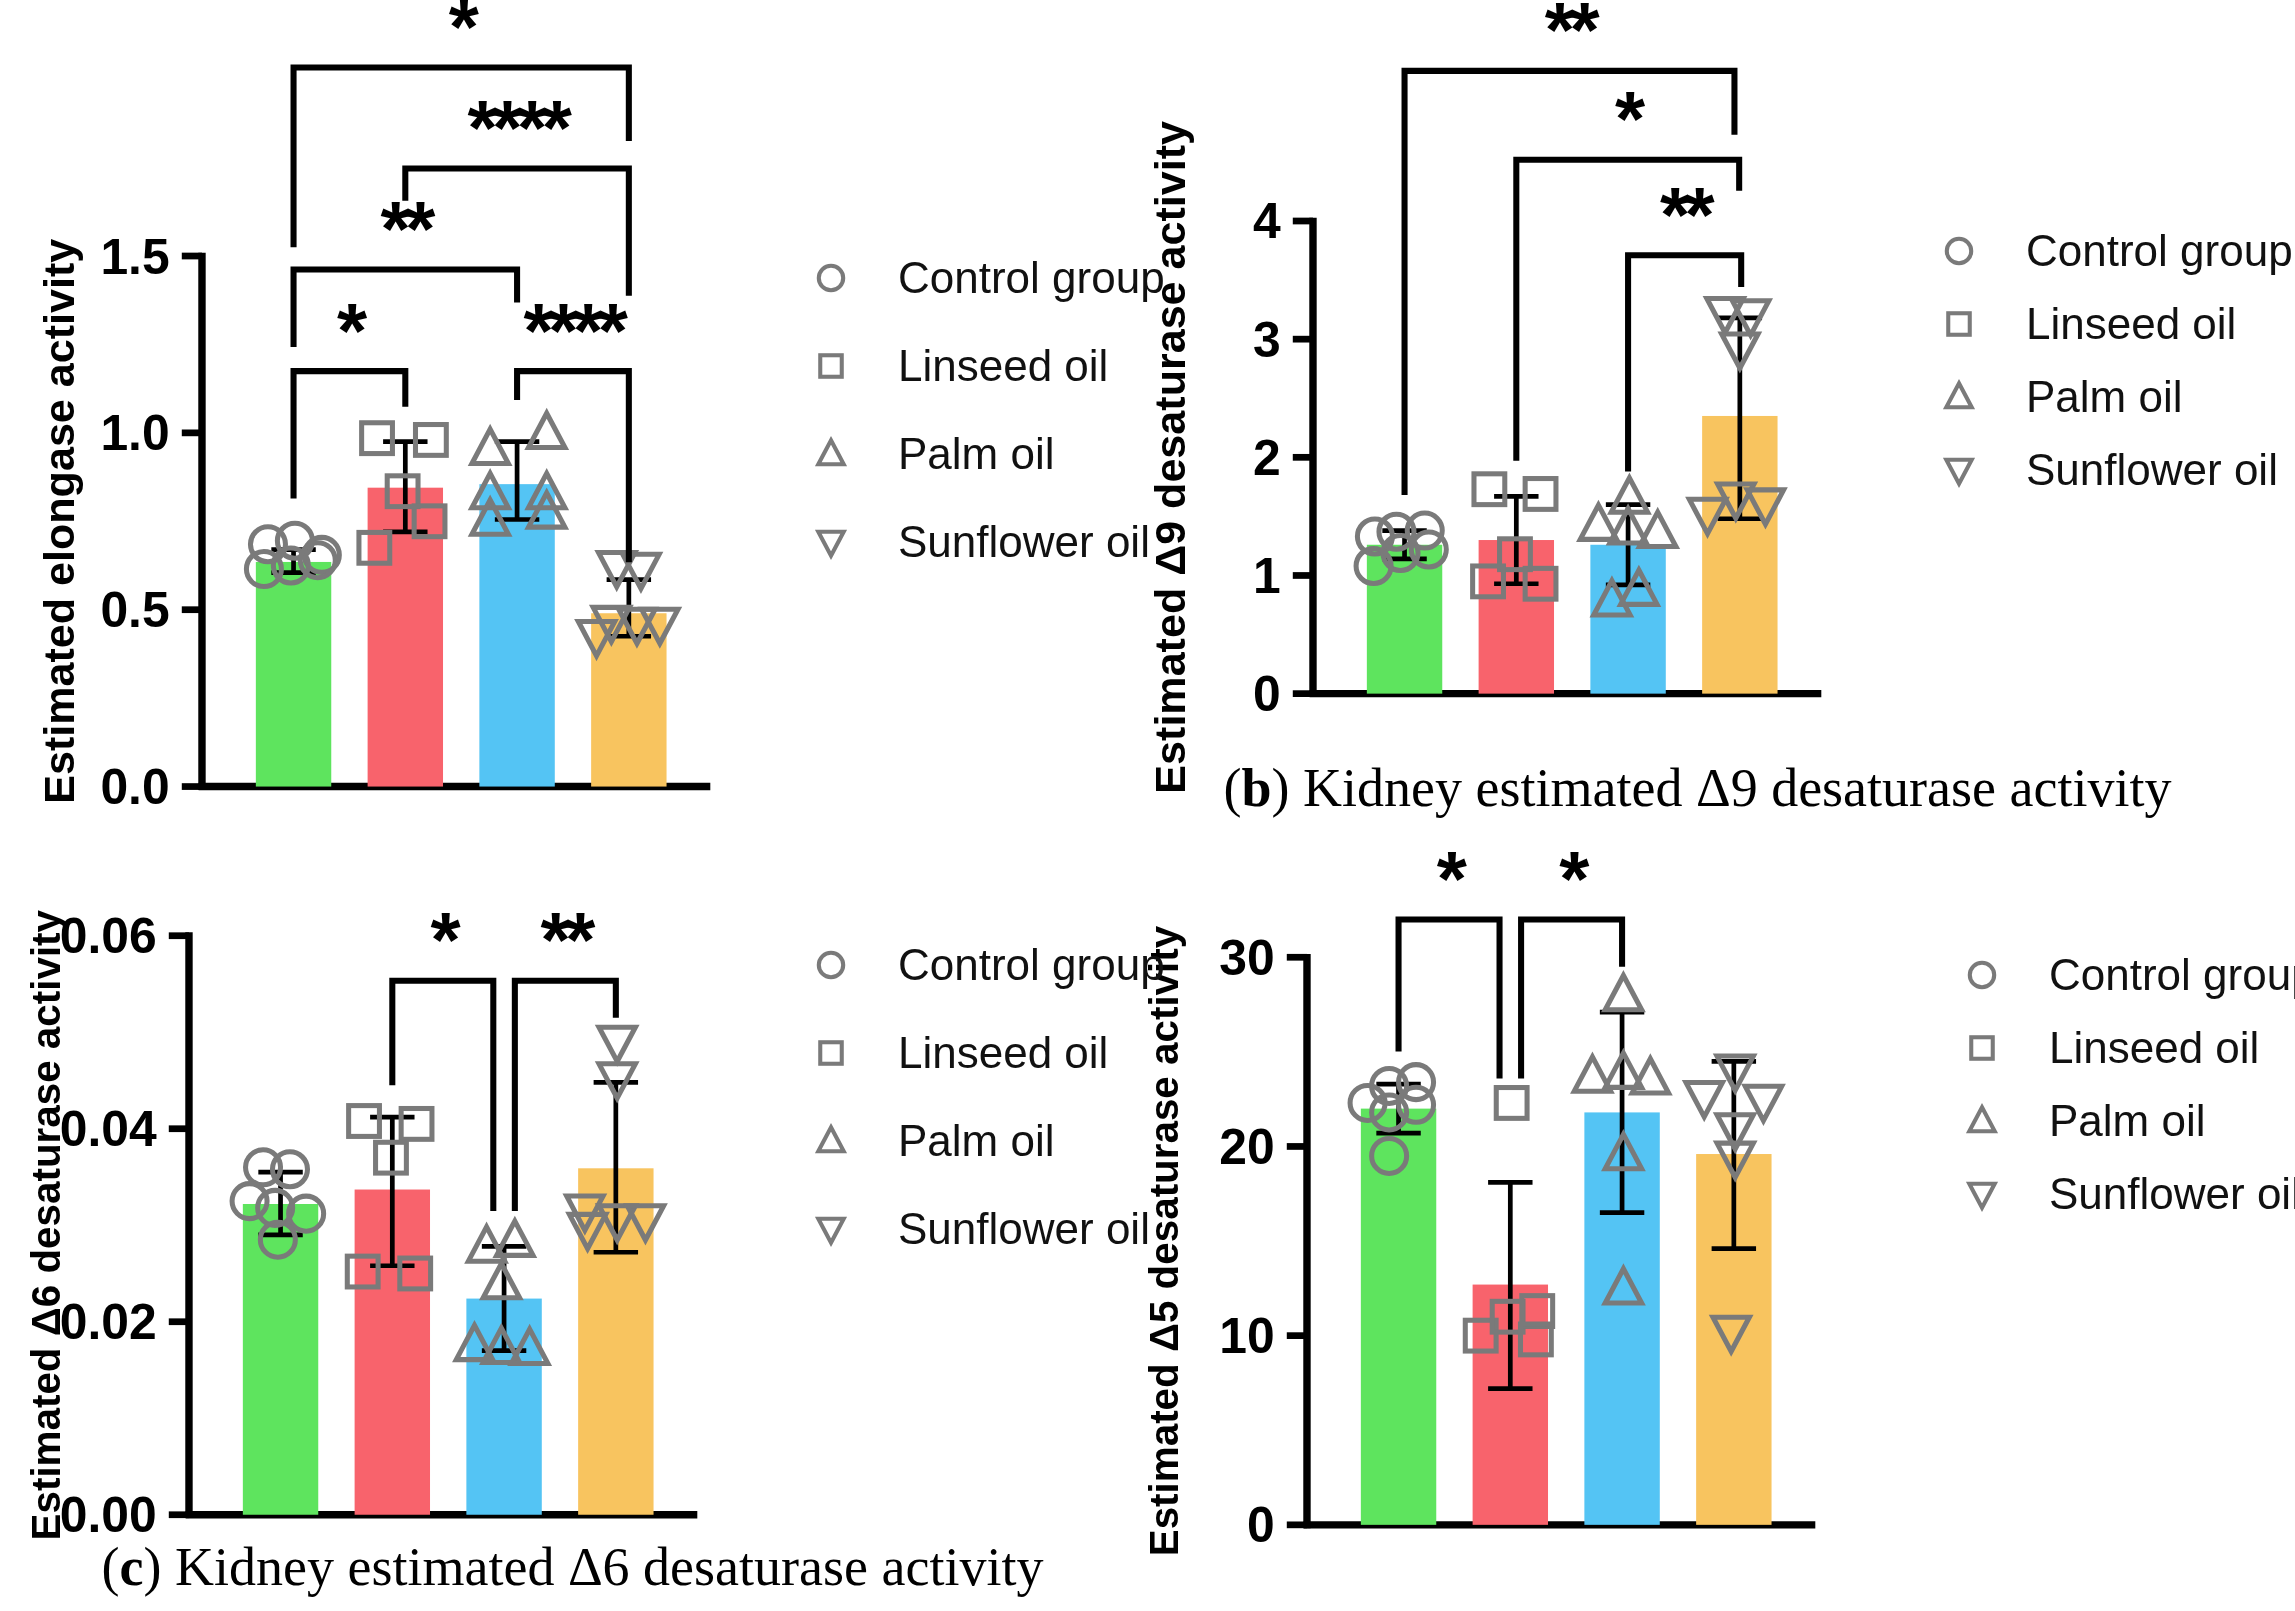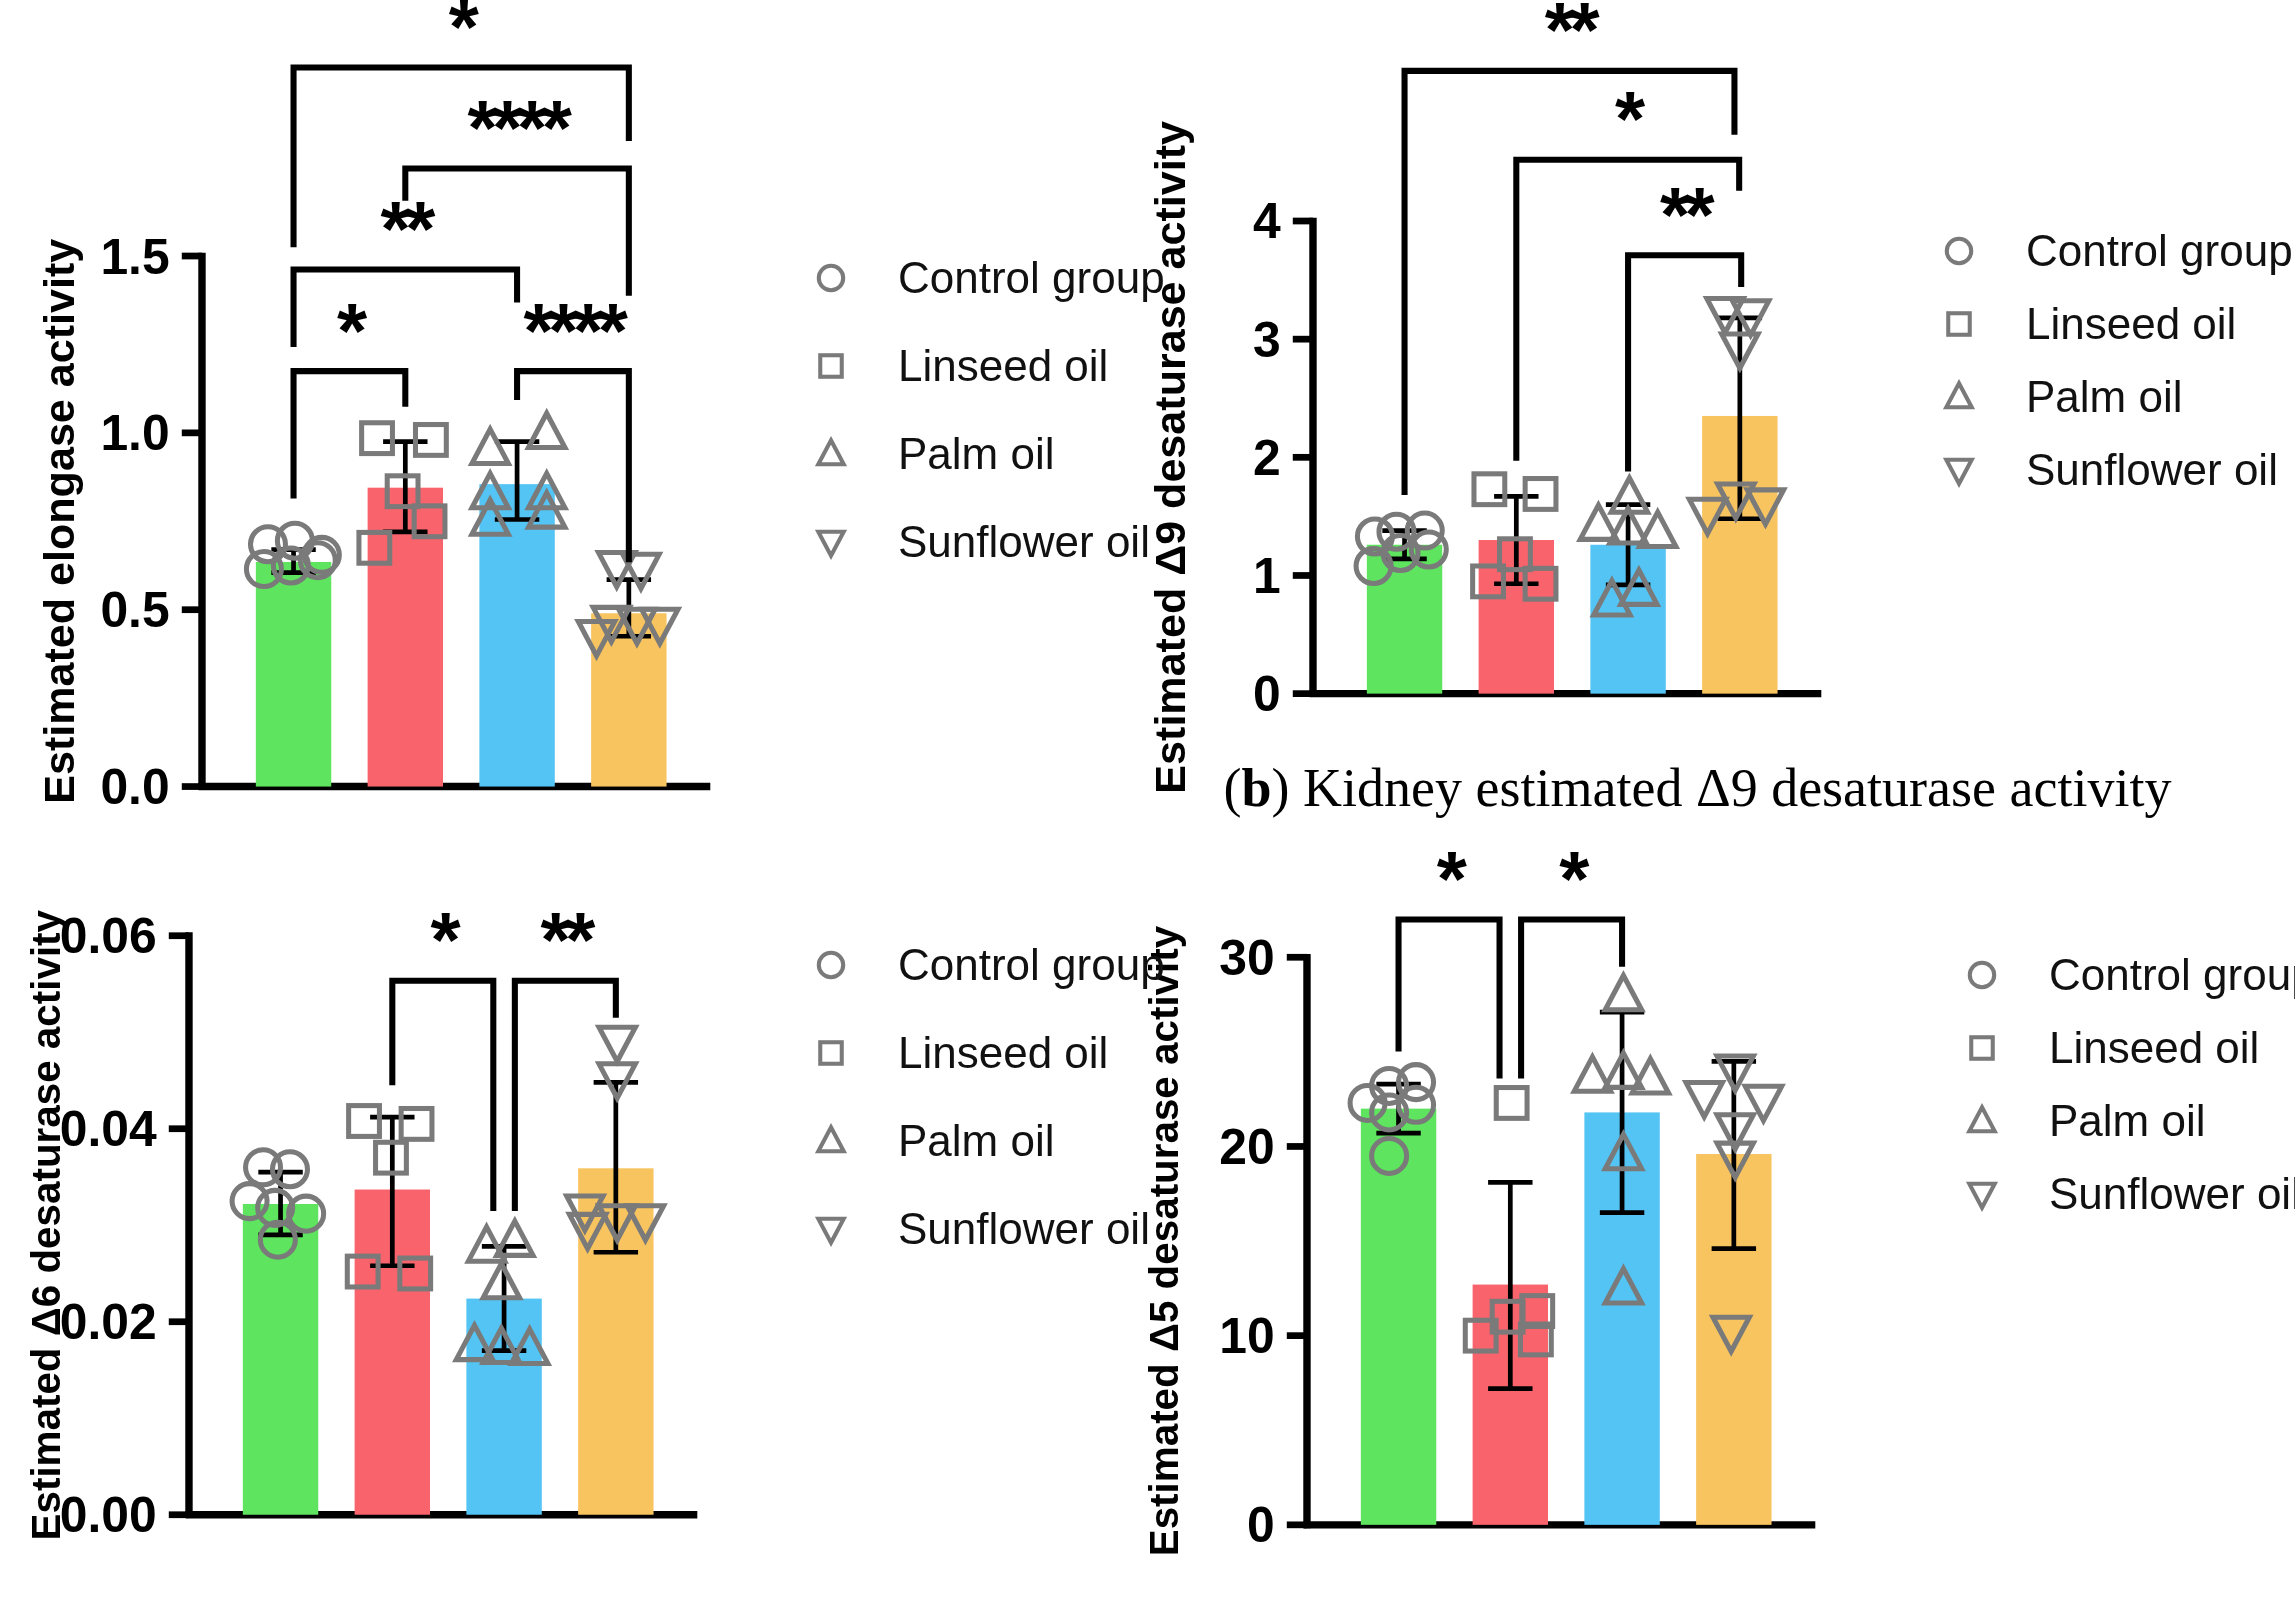--- a/index.html
+++ b/index.html
@@ -353,15 +353,16 @@
       </div>
       <div class="legend-item">
         <svg class="mk" viewBox="0 0 56 56">
           <path fill="none" stroke="#7a7a7a" stroke-width="6" d="M 28 48.160000000000004 L 46.72 12.88 L 9.280000000000001 12.88 Z"></path>
         </svg>
         <span class="lbl">Sunflower oil</span>
       </div>
     </div>
 
   <div class="caption" style="left:1118px;top:757px;width:1159px">(<span class="cl">b</span>) <span>Kidney estimated Δ9 desaturase activity</span></div>
+  <div class="caption" style="left:0px;top:1536px;width:1145px">(<span class="cl">c</span>) <span>Kidney estimated Δ6 desaturase activity</span></div>
 
 </div>
 
 
 </body></html>

